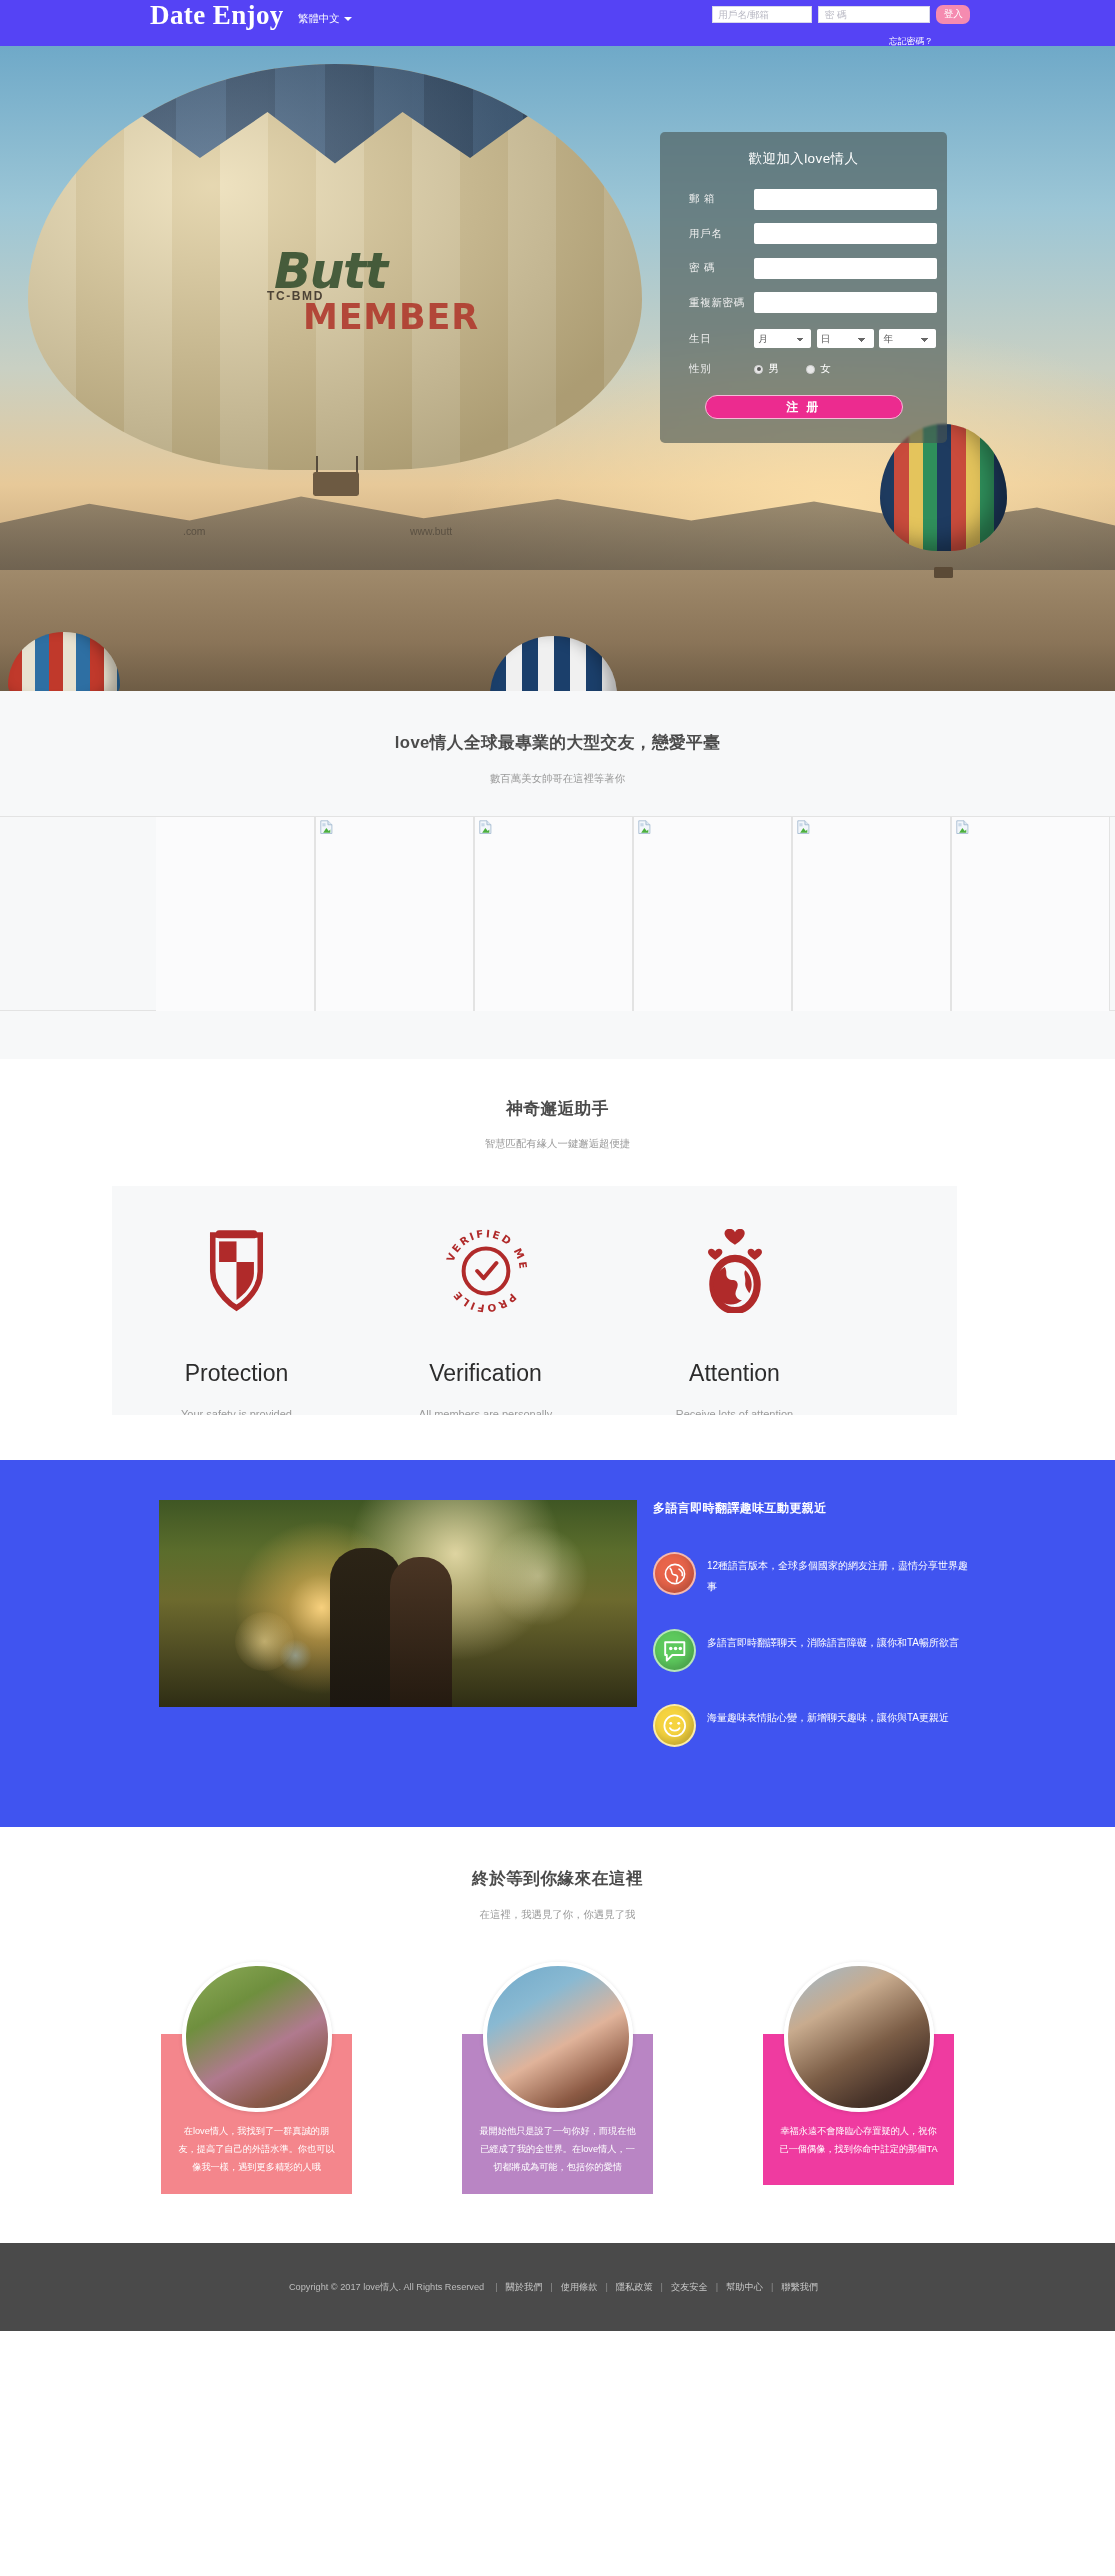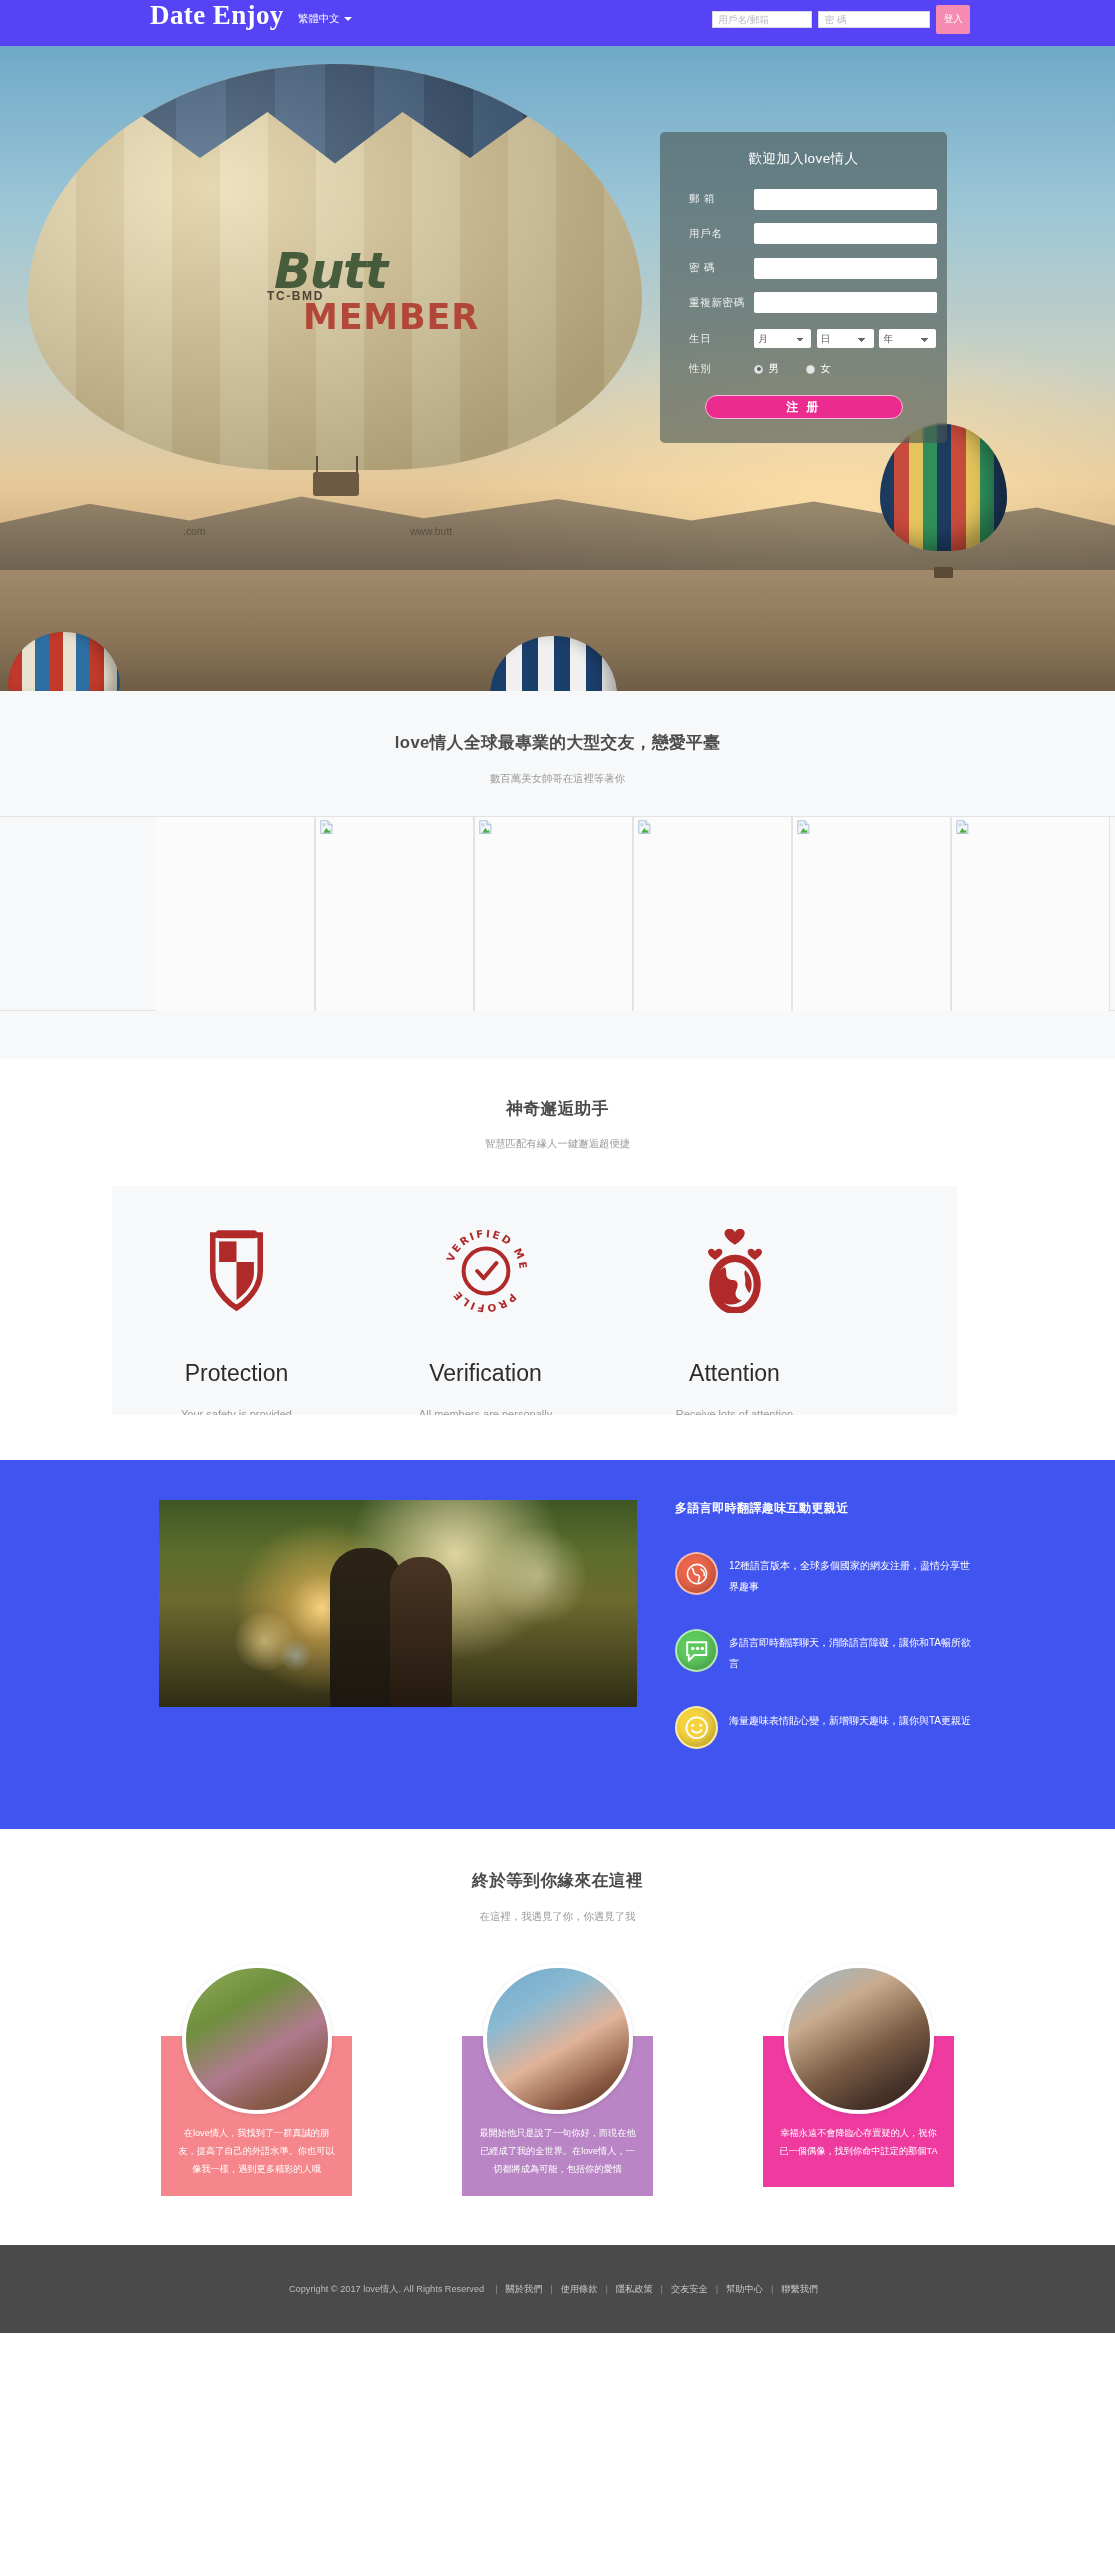--- a/index.html
+++ b/index.html
@@ -67,26 +67,26 @@
     padding: 0 5.6px;
     font-size: 9.6px;
     color: #333;
     outline: none;
     font-family: "Liberation Sans", sans-serif;
   }
   .login-row input::placeholder { color: #b9b9c4; }
   #user-input { width: 100px; }
   #pass-input { width: 112px; }
   .btn-login {
-    height: 29px;
+    height: 19px;
     min-width: 33px;
     background: #f58bb0;
     color: #fff;
     border: none;
-    border-radius: 2px;
+    border-radius: 7px;
     font-size: 9.6px;
     cursor: pointer;
     padding: 0 7.2px;
     font-family: "Liberation Sans", sans-serif;
   }
   .forgot {
     display: block;
     color: #ffffff;
     font-size: 8.8px;
     margin-top: 12px;
@@ -451,21 +451,21 @@
     position: absolute; left: 120px; top: 139px;
     width: 33px; height: 33px; border-radius: 50%;
     background: radial-gradient(circle, rgba(180,220,255,0.4), rgba(180,220,255,0) 70%);
   }
   .cp-flare3 {
     position: absolute; left: 327px; top: 24px;
     width: 104px; height: 104px; border-radius: 50%;
     background: radial-gradient(circle, rgba(255,245,210,0.45), rgba(255,230,170,0) 68%);
   }
 
-  .blue-right { padding-left: 38px; width: 335px; }
+  .blue-right { padding-left: 16px; width: 335px; }
   .blue-title {
     color: #fff;
     font-size: 12px;
     font-weight: 700;
     letter-spacing: 0.4px;
     margin-bottom: 35px;
   }
   .blue-item {
     display: flex;
     align-items: flex-start;

